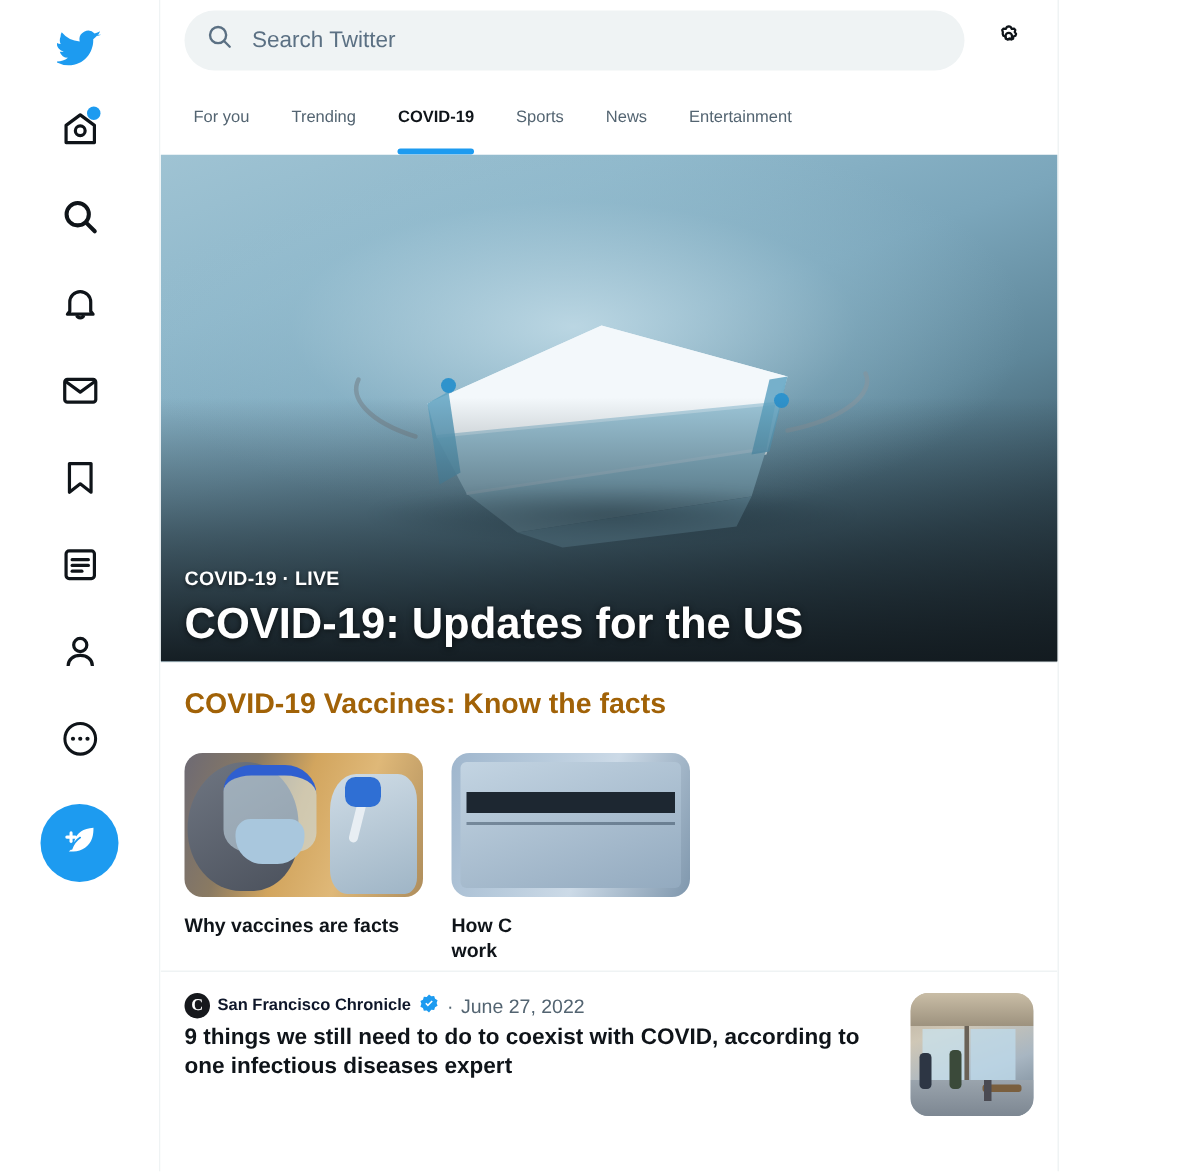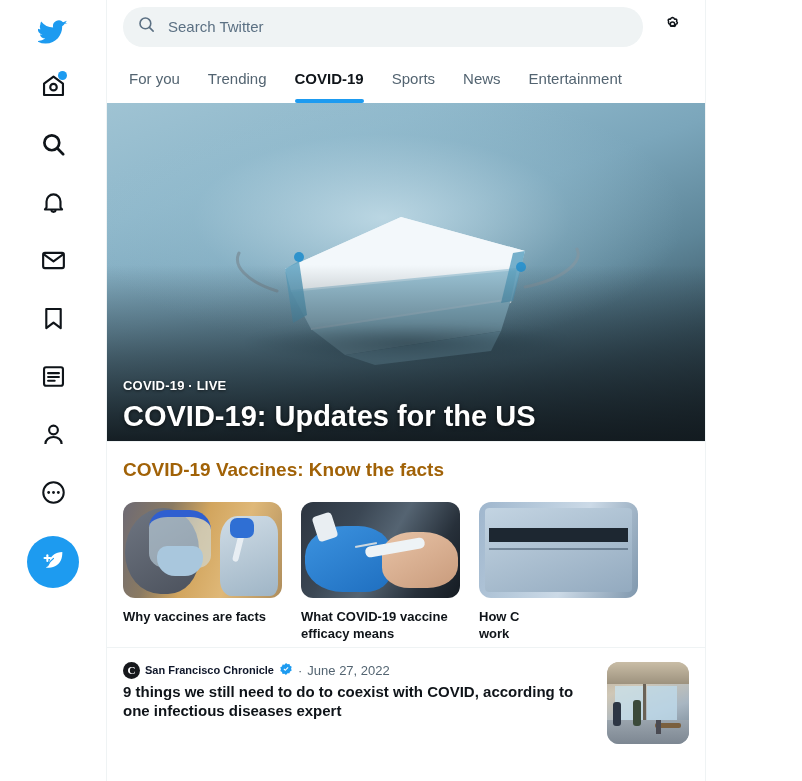--- a/index.html
+++ b/index.html
@@ -64,21 +64,21 @@
   }
 
   .tabs {
     height: 50px; flex: 0 0 50px;
     display: flex; align-items: stretch;
     padding-left: 8px;
   }
   .tab {
     display: flex; align-items: center; justify-content: center;
     padding: 0 14px; position: relative; cursor: pointer;
-    font-size: 15px; color: #536471; font-weight: normal;
+    font-size: 11px; color: #536471; font-weight: normal;
   }
   .tab.active { color: #0f1419; font-weight: bold; }
   .tab.active .underline {
     position: absolute; bottom: 0; left: 14px; right: 14px;
     height: 4px; background: #1d9bf0; border-radius: 2px;
   }
 
   .scroll-area { flex: 1; overflow: hidden; }
 
   
@@ -398,30 +398,20 @@
               <span class="hair"></span>
                 <span class="gownA"></span>
                 <span class="shield"></span>
               <span class="fmask"></span>
                 <span class="syr"></span>
                 <span class="glove2"></span>
             </div>
             <div class="card-label">Why vaccines are facts</div>
           </div>
 
-          <div class="card">
-            <div class="card-img img-syringe">
-              <span class="gloveBig"></span>
-                <span class="vial"></span>
-              <span class="handBare"></span>
-                <span class="needle"></span>
-                <span class="barrel"></span>
-            </div>
-            <div class="card-label">What COVID-19 vaccine efficacy means</div>
-          </div>
 
           <div class="card">
             <div class="card-img img-freezer">
               <span class="door"></span>
                 <span class="panel"></span>
                 <span class="seam"></span>
             </div>
             <div class="card-label">
               <span>How C</span><br>
               <span>work</span>

